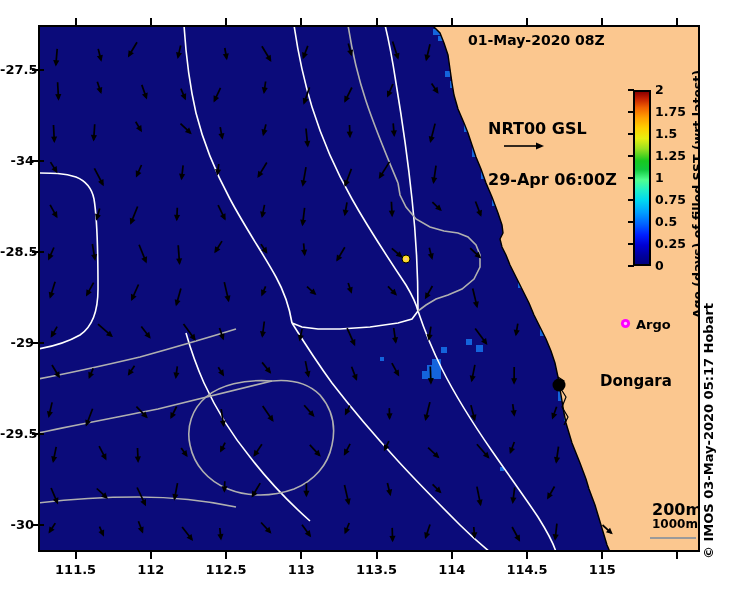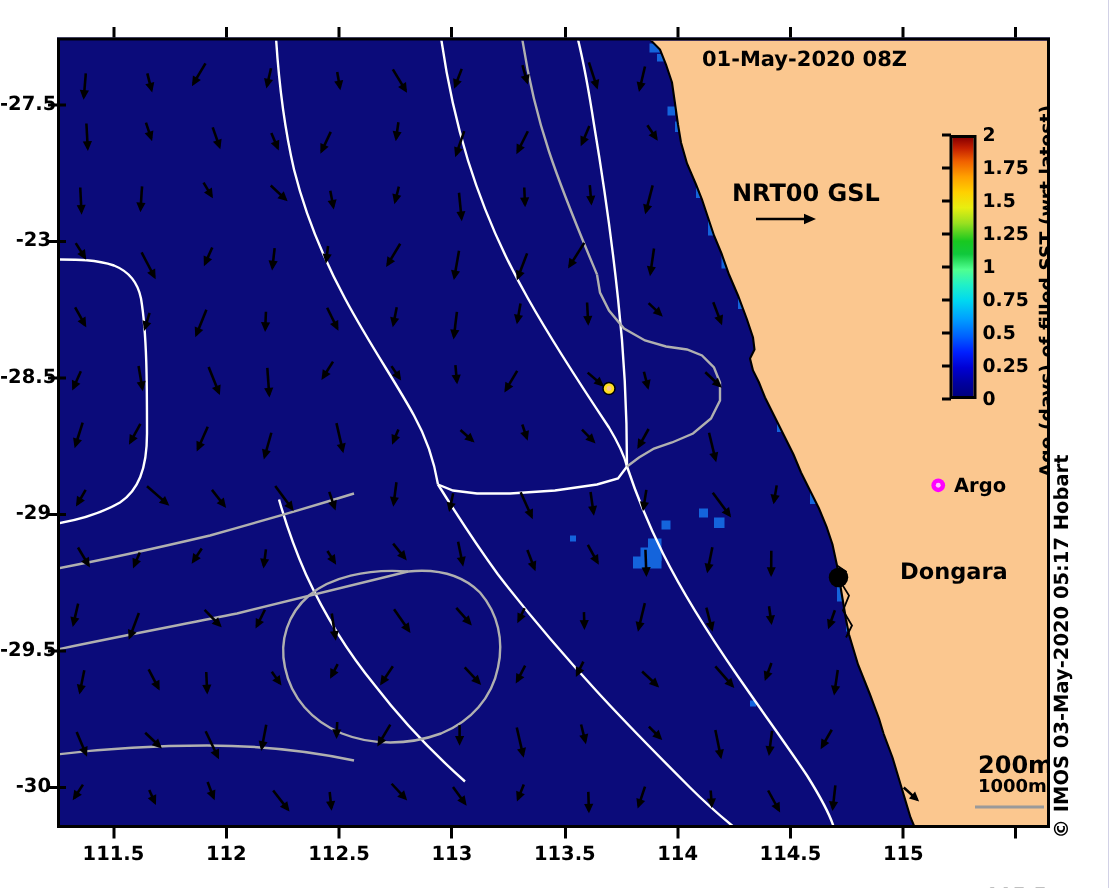--- a/index.html
+++ b/index.html
@@ -448,20 +448,21 @@
         <circle cx="366" cy="232" r="1.6" fill="#fbc78f"></circle>
       </g>
 
       <circle cx="519" cy="358" r="6.5" fill="#000"></circle>
     </svg>
 
     <div class="anno" id="title-stamp" style="left:428px;top:5px;">01-May-2020 08Z</div>
 
     <div class="anno" id="nrt-block" style="left:448px;top:59px;">
       <div>NRT00 GSL</div>
+      <div>29-Apr 06:00Z</div>
     </div>
 
     <svg id="arrow-ref" style="left:462px;top:113px;width:44px;height:12px;" viewBox="0 0 44 12">
       <line x1="2" y1="6" x2="34" y2="6" stroke="#000" stroke-width="1.6"></line>
       <polygon points="34,2.5 42,6 34,9.5" fill="#000"></polygon>
     </svg>
 
     <svg class="marker-argo" style="left:580px;top:291px;" viewBox="0 0 12 12">
       <circle cx="6" cy="6" r="5" fill="#ff00ff"></circle>
       <circle cx="6" cy="6" r="1.8" fill="#ffc0ff"></circle>
@@ -497,21 +498,21 @@
           <div class="cblab" style="top: 0px;">2</div>
         </div>
     </div>
     <div id="cbar-title" style="left:650px;top:43px;">Age (days) of filled SST (wrt latest)</div>
   </div>
 
   <div id="yaxis">
       <div class="ylab" style="left: 0px; top: 62.431px;">-27.5</div>
       <div style="position: absolute; left: 32px; top: 69.431px; width: 6px; height: 2px; background: rgb(0, 0, 0);"></div>
       <div style="position: absolute; left: 38px; top: 69.431px; width: 6px; height: 2px; background: rgb(0, 0, 0);"></div>
-      <div class="ylab" style="left: 0px; top: 153.293px;">-23</div>
+      <div class="ylab" style="left: 0px; top: 153.293px;">-34</div>
       <div style="position: absolute; left: 32px; top: 160.293px; width: 6px; height: 2px; background: rgb(0, 0, 0);"></div>
       <div style="position: absolute; left: 38px; top: 160.293px; width: 6px; height: 2px; background: rgb(0, 0, 0);"></div>
       <div class="ylab" style="left: 0px; top: 244.155px;">-28.5</div>
       <div style="position: absolute; left: 32px; top: 251.155px; width: 6px; height: 2px; background: rgb(0, 0, 0);"></div>
       <div style="position: absolute; left: 38px; top: 251.155px; width: 6px; height: 2px; background: rgb(0, 0, 0);"></div>
       <div class="ylab" style="left: 0px; top: 335.017px;">-29</div>
       <div style="position: absolute; left: 32px; top: 342.017px; width: 6px; height: 2px; background: rgb(0, 0, 0);"></div>
       <div style="position: absolute; left: 38px; top: 342.017px; width: 6px; height: 2px; background: rgb(0, 0, 0);"></div>
       <div class="ylab" style="left: 0px; top: 425.879px;">-29.5</div>
       <div style="position: absolute; left: 32px; top: 432.879px; width: 6px; height: 2px; background: rgb(0, 0, 0);"></div>

